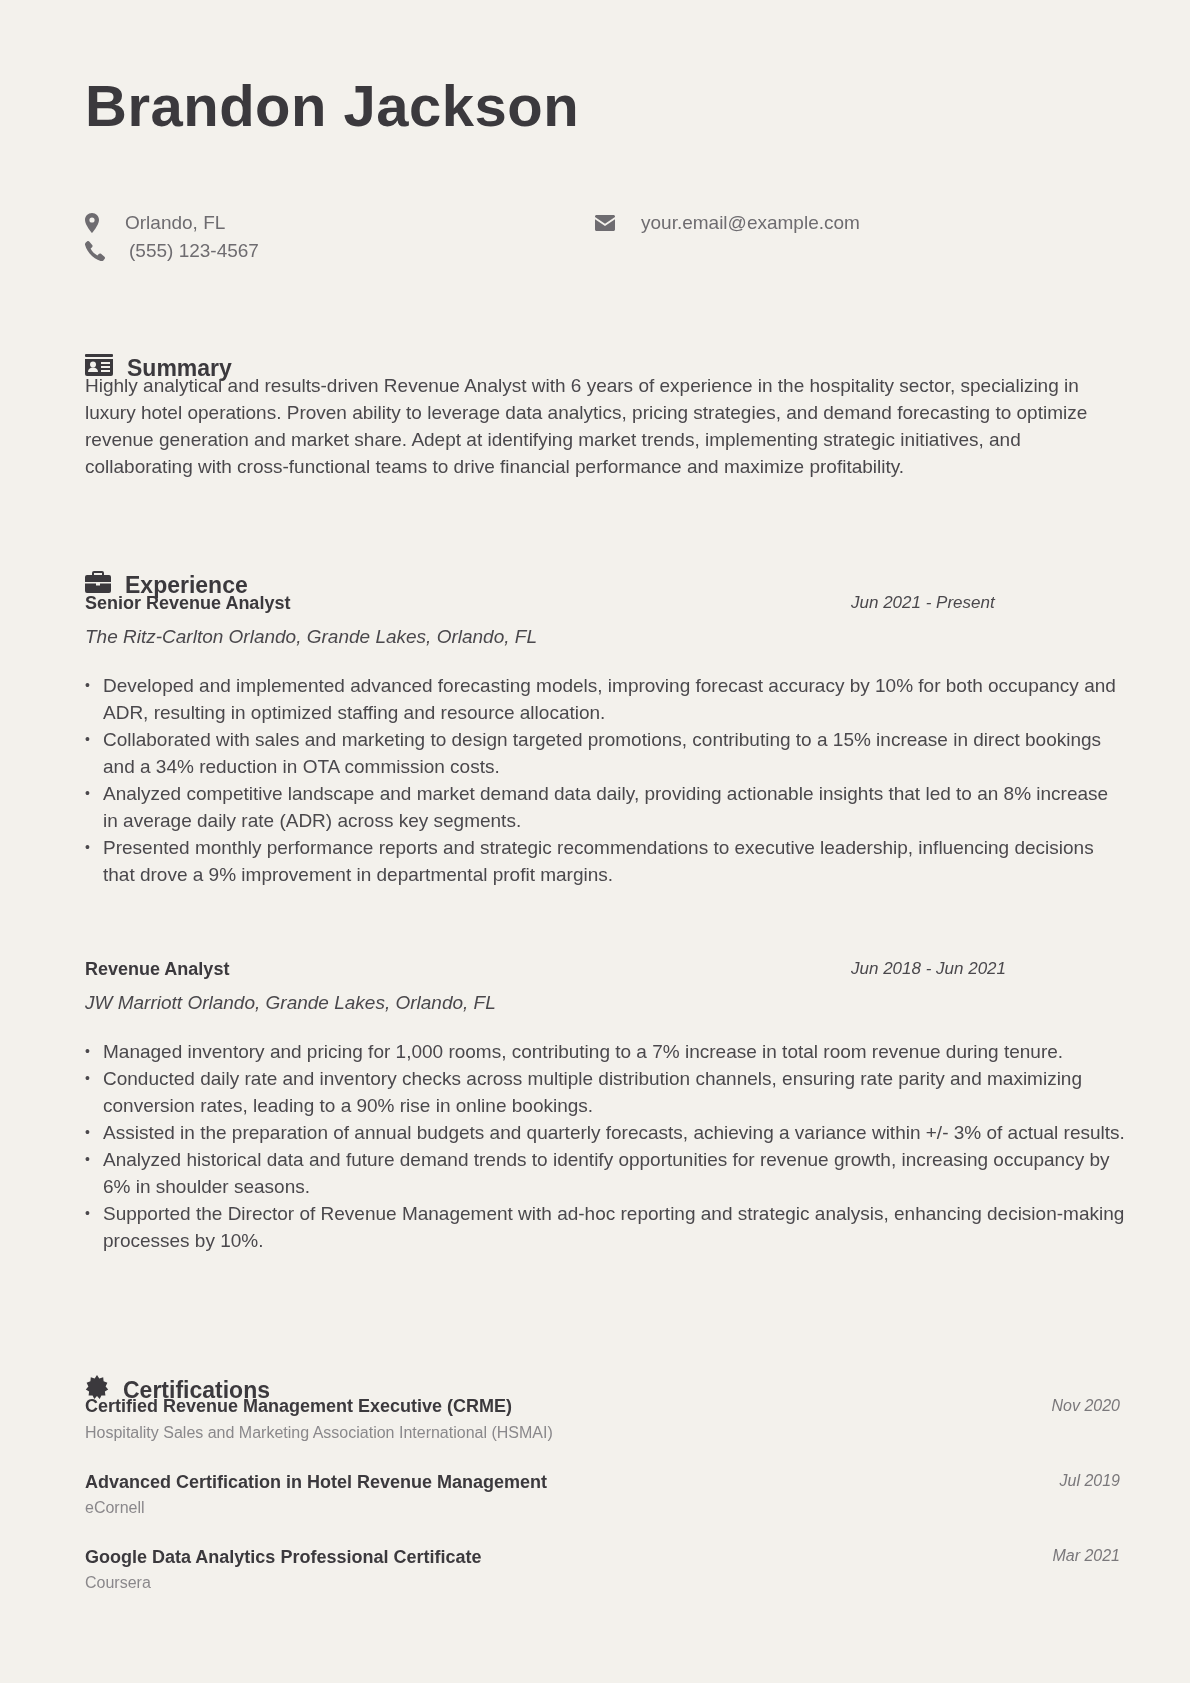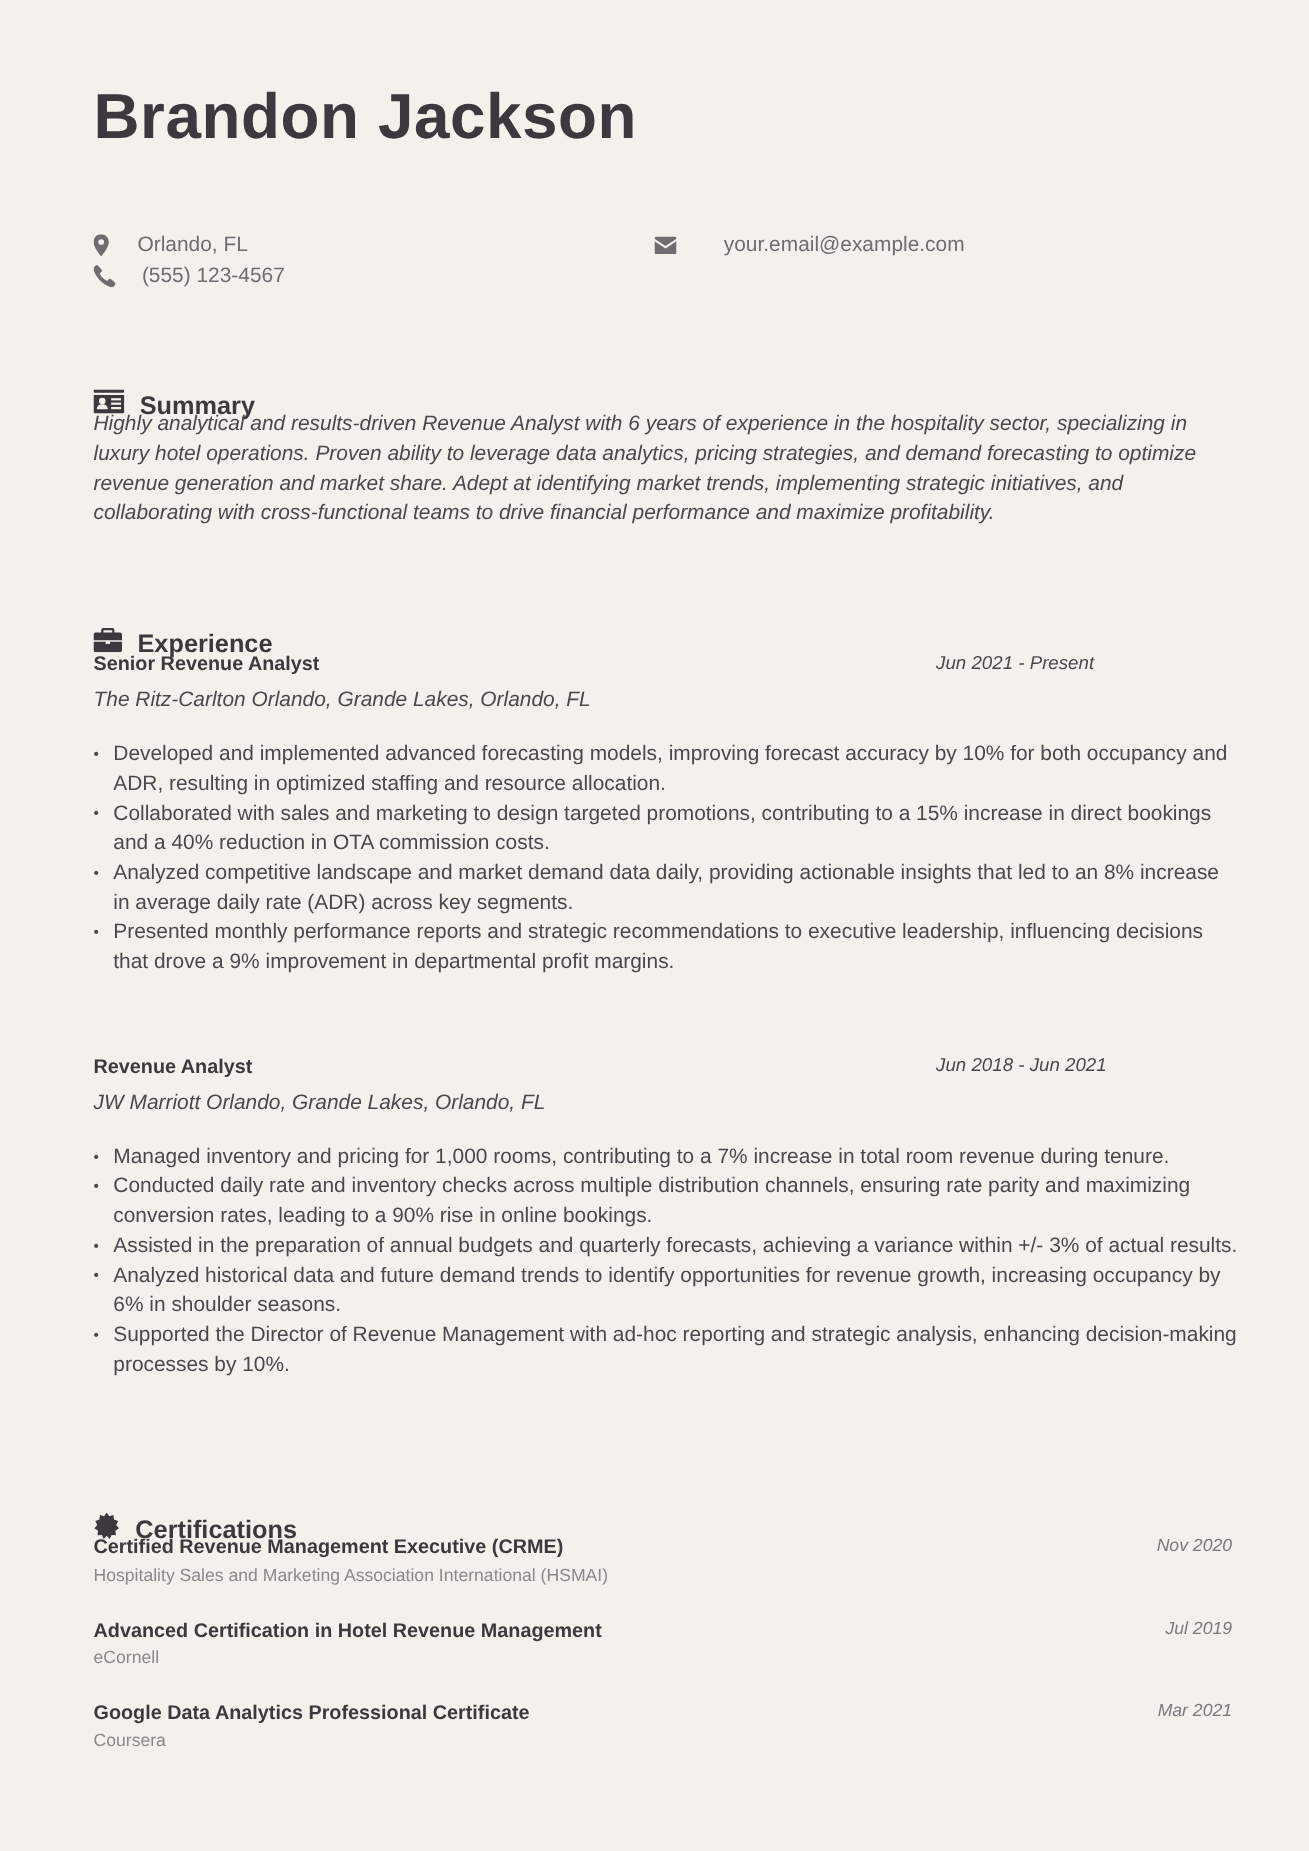--- a/index.html
+++ b/index.html
@@ -17,28 +17,28 @@
     font-size: 58px; font-weight: bold; color: #3b393d;
     letter-spacing: 0.5px; margin: 0;
   }
   .contact-row { position: absolute; display: flex; align-items: center; color: #6e6c70; font-size: 19px; }
   .contact-row .ic { width: 22px; height: 22px; display: inline-flex; align-items: center; justify-content: flex-start; }
   .contact-row svg { fill: #6e6c70; }
   .c-loc { left: 0; top: 212px; }
   .c-loc .txt { margin-left: 18px; }
   .c-phone { left: 0; top: 240px; }
   .c-phone .txt { margin-left: 22px; }
-  .c-mail { left: 510px; top: 212px; gap: 17px; }
+  .c-mail { left: 510px; top: 212px; }
   .c-mail .txt { margin-left: 24px; }
 
   .sec-head { position: absolute; left: 0; display: flex; align-items: center; font-size: 23px; font-weight: bold; color: #3b393d; margin-top: 32px; }
   .sec-head svg { fill: #3b393d; }
   .sec-head .lbl { margin-left: 14px; }
 
-  .summary { position: absolute; left: 0; top: 372px; width: 1020px; font-size: 19px; line-height: 27px; color: #4a484c; margin: 0; font-style: italic; }
+  .summary { position: absolute; left: 0; top: 372px; width: 1020px; font-size: 19px; line-height: 27px; color: #4a484c; margin: 0; }
 
   .job-title { position: absolute; left: 0; font-size: 18px; font-weight: bold; color: #3b393d; }
   .job-date { position: absolute; font-size: 17px; font-style: italic; color: #4a484c; }
   .job-company { position: absolute; left: 0; font-size: 19px; font-style: italic; color: #4a484c; }
   ul.bullets { position: absolute; left: 0; width: 1022px; margin: 0; padding: 0 0 0 18px; list-style: none; font-size: 19px; line-height: 27px; color: #4a484c; }
   ul.bullets li { position: relative; }
   ul.bullets li::before { content: "•"; position: absolute; left: -18px; top: 0; font-size: 14px; }
 
   .cert-name { position: absolute; left: 0; font-size: 18px; font-weight: bold; color: #3b393d; }
   .cert-issuer { position: absolute; left: 0; font-size: 16px; color: #8a888b; }
@@ -102,21 +102,21 @@
         </svg>
     </span>
     <span class="lbl">Experience</span>
   </div>
 
   <div class="job-title" style="top:593px;">Senior Revenue Analyst</div>
   <div class="job-date" style="left:766px; top:593px;">Jun 2021 - Present</div>
   <div class="job-company" style="top:626px;">The Ritz-Carlton Orlando, Grande Lakes, Orlando, FL</div>
   <ul class="bullets" style="top:672px;">
     <li>Developed and implemented advanced forecasting models, improving forecast accuracy by 10% for both occupancy and ADR, resulting in optimized staffing and resource allocation.</li>
-    <li>Collaborated with sales and marketing to design targeted promotions, contributing to a 15% increase in direct bookings and a 40% reduction in OTA commission costs.</li>
+    <li>Collaborated with sales and marketing to design targeted promotions, contributing to a 15% increase in direct bookings and a 34% reduction in OTA commission costs.</li>
     <li>Analyzed competitive landscape and market demand data daily, providing actionable insights that led to an 8% increase in average daily rate (ADR) across key segments.</li>
     <li>Presented monthly performance reports and strategic recommendations to executive leadership, influencing decisions that drove a 9% improvement in departmental profit margins.</li>
   </ul>
 
   <div class="job-title" style="top:959px;">Revenue Analyst</div>
   <div class="job-date" style="left:766px; top:959px;">Jun 2018 - Jun 2021</div>
   <div class="job-company" style="top:992px;">JW Marriott Orlando, Grande Lakes, Orlando, FL</div>
   <ul class="bullets" style="top:1038px;">
     <li>Managed inventory and pricing for 1,000 rooms, contributing to a 7% increase in total room revenue during tenure.</li>
     <li>Conducted daily rate and inventory checks across multiple distribution channels, ensuring rate parity and maximizing conversion rates, leading to a 90% rise in online bookings.</li>

